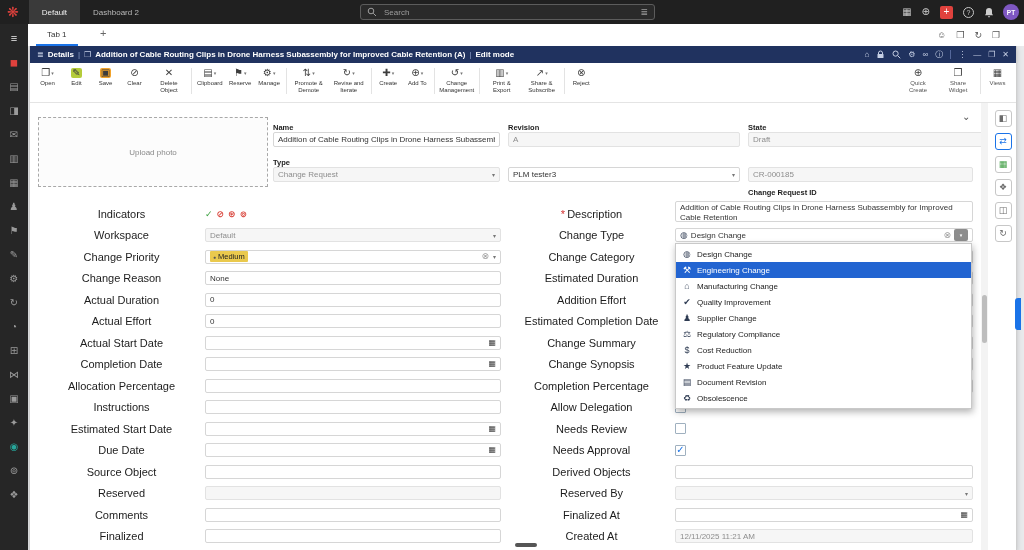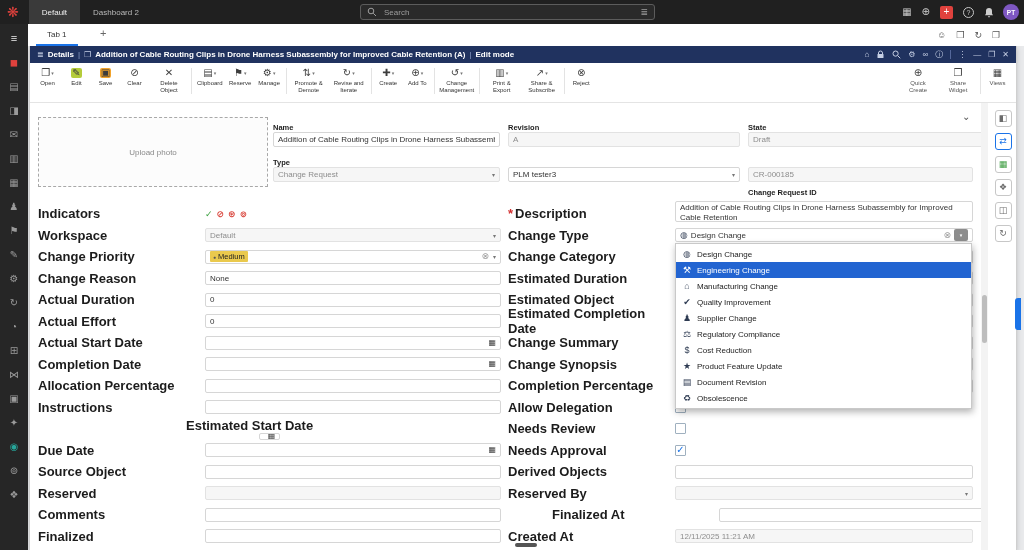--- a/index.html
+++ b/index.html
@@ -75,21 +75,21 @@
   .chipfld .clear{margin-left:auto;}
   .ta{height:21px !important;align-items:flex-start;white-space:normal;line-height:9.5px;padding-top:1px;position:relative;top:-2px;z-index:3;}
   .ta .val{white-space:normal;}
   .cb{width:11px;height:11px;border:1px solid #9fb0bf;border-radius:1px;display:flex;align-items:center;justify-content:center;background:#fff;}
   .ck{color:#1a73e8;font-size:10px;font-weight:bold;line-height:1;}
   .indics{display:flex;gap:4px;font-size:9px;font-weight:bold;}
   #rowsWrap{position:absolute;left:0;top:0;width:958px;height:447px;}
   .frow{position:absolute;display:flex;align-items:center;height:21.5px;}
   .frow.left{left:8px;width:463px;}
   .frow.right{left:478px;width:465px;}
-  .flab{width:167px;flex:none;font-size:13px;font-weight:bold;color:#1c1c1c;}
+  .flab{width:167px;flex:none;font-size:11px;font-weight:normal;color:#1c1c1c;text-align:center;}
   .req{color:#d32f2f;margin-right:2px;}
   .frow .inp{flex:1;}
   .dropdown{position:absolute;left:645px;top:140px;width:297px;background:#fff;border:1px solid #c9c9c9;box-shadow:1px 3px 7px rgba(0,0,0,.3);z-index:30;padding:2px 0;}
   .opt{height:16px;display:flex;align-items:center;padding:0 6px;font-size:8px;color:#222;gap:5px;}
   .opt .g{width:10px;text-align:center;font-size:9px;color:#2e3b52;flex:none;line-height:1;}
   .opt.sel{background:#2264d1;color:#fff;}
   .opt.sel .g{color:#fff;}
   .vscroll{position:absolute;right:0;top:0;width:7px;height:447px;background:#f3f3f3;}
   .vthumb{position:absolute;right:1px;top:192px;width:5px;height:48px;background:#bdbdbd;border-radius:3px;}
 
@@ -438,21 +438,21 @@
           <div class="inp">
             <span class="val"></span>
           </div>
         </div>
         <div class="frow left" style="top: 293.5px;">
           <span class="flab">Instructions</span>
           <div class="inp">
             <span class="val"></span>
           </div>
         </div>
-        <div class="frow left" style="top: 315px; flex-direction: column;">
+        <div class="frow left" style="top: 315px;">
           <span class="flab">Estimated Start Date</span>
           <div class="inp">
             <span class="val"></span>
             <span class="cal">▦</span>
           </div>
         </div>
         <div class="frow left" style="top: 336.5px;">
           <span class="flab">Due Date</span>
           <div class="inp">
             <span class="val"></span>
@@ -504,21 +504,21 @@
             <span class="val"></span>
           </div>
         </div>
         <div class="frow right" style="top: 164.5px;">
           <span class="flab">Estimated Duration</span>
           <div class="inp">
             <span class="val"></span>
           </div>
         </div>
         <div class="frow right" style="top: 186px;">
-          <span class="flab">Estimated Object</span>
+          <span class="flab">Addition Effort</span>
           <div class="inp">
             <span class="val"></span>
           </div>
         </div>
         <div class="frow right" style="top: 207.5px;">
           <span class="flab">Estimated Completion Date</span>
           <div class="inp">
             <span class="val"></span>
             <span class="cal">▦</span>
           </div>
@@ -561,21 +561,21 @@
             <span class="val"></span>
           </div>
         </div>
         <div class="frow right" style="top: 379.5px;">
           <span class="flab">Reserved By</span>
           <div class="inp dis">
             <span class="val"></span>
             <span class="caret">▾</span>
           </div>
         </div>
-        <div class="frow right" style="top: 401px; margin-left: 44px;">
+        <div class="frow right" style="top: 401px;">
           <span class="flab">Finalized At</span>
           <div class="inp">
             <span class="val"></span>
             <span class="cal">▦</span>
           </div>
         </div>
         <div class="frow right" style="top: 422.5px;">
           <span class="flab">Created At</span>
           <div class="inp dis">
             <span class="val">12/11/2025 11:21 AM</span>

